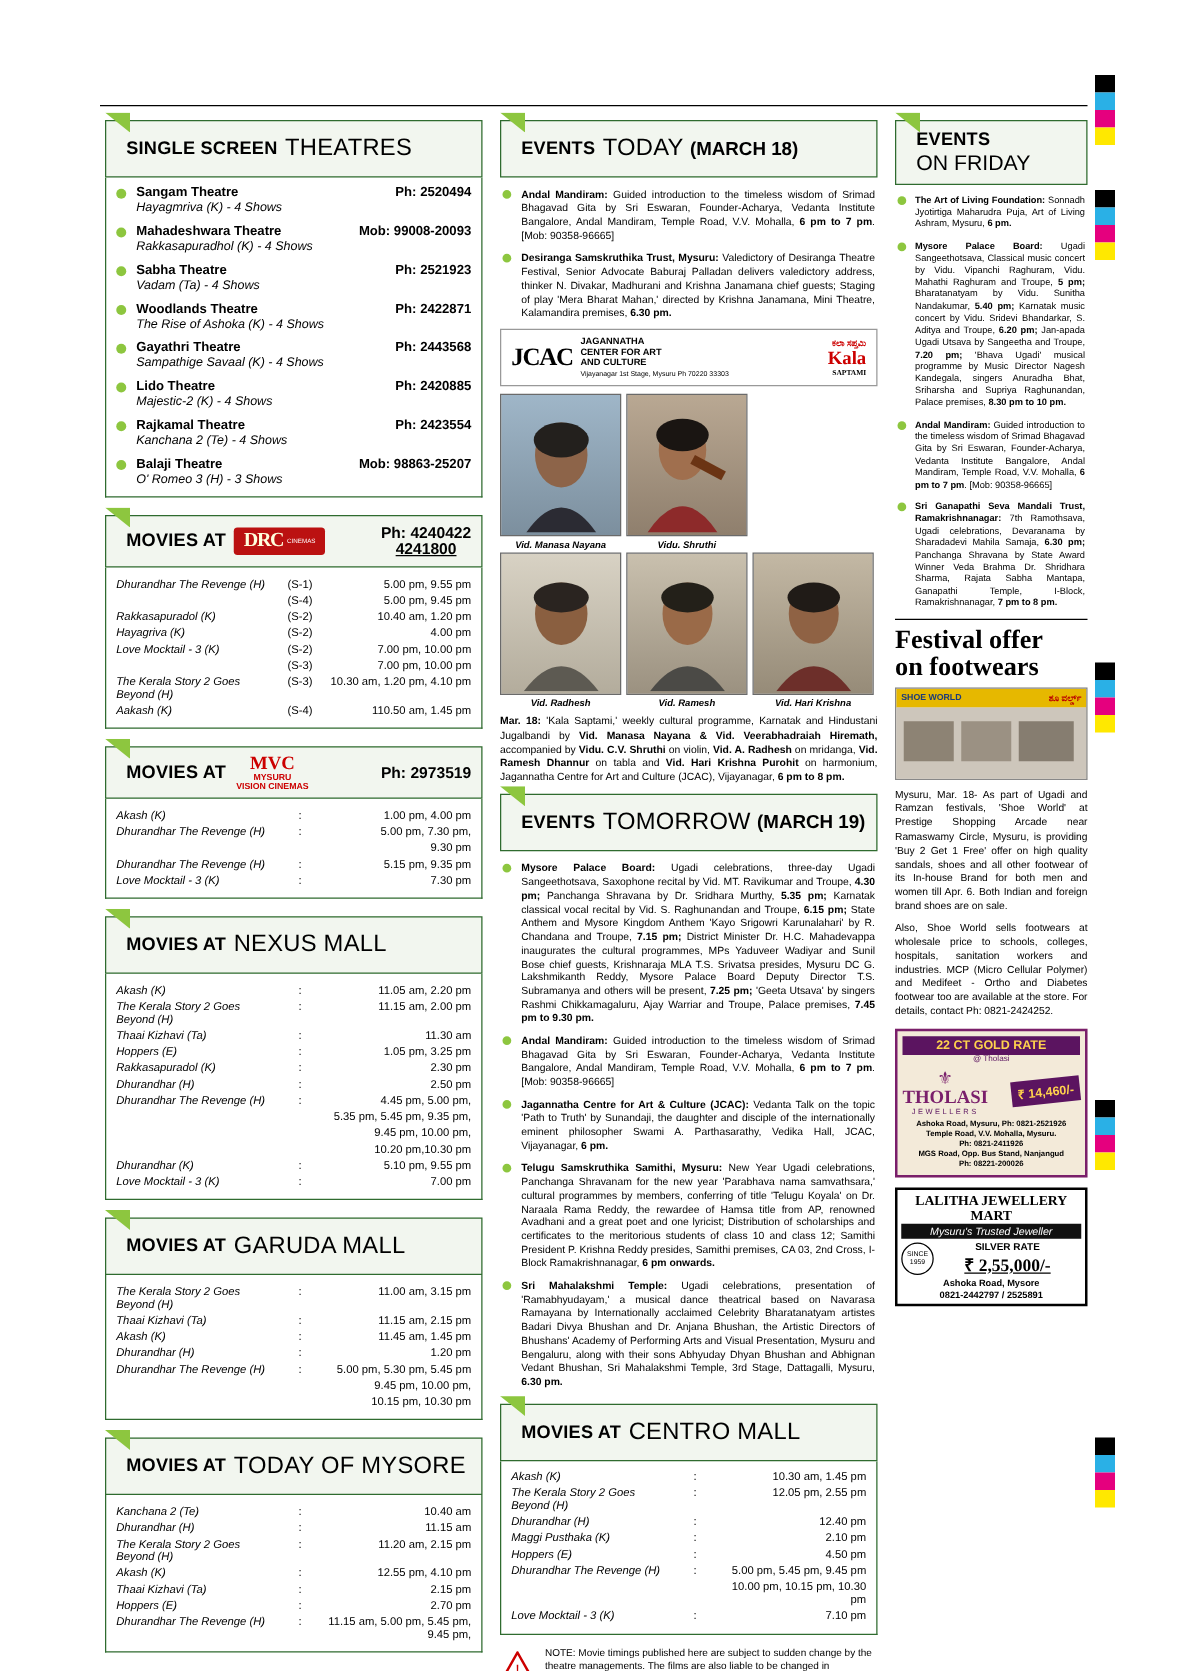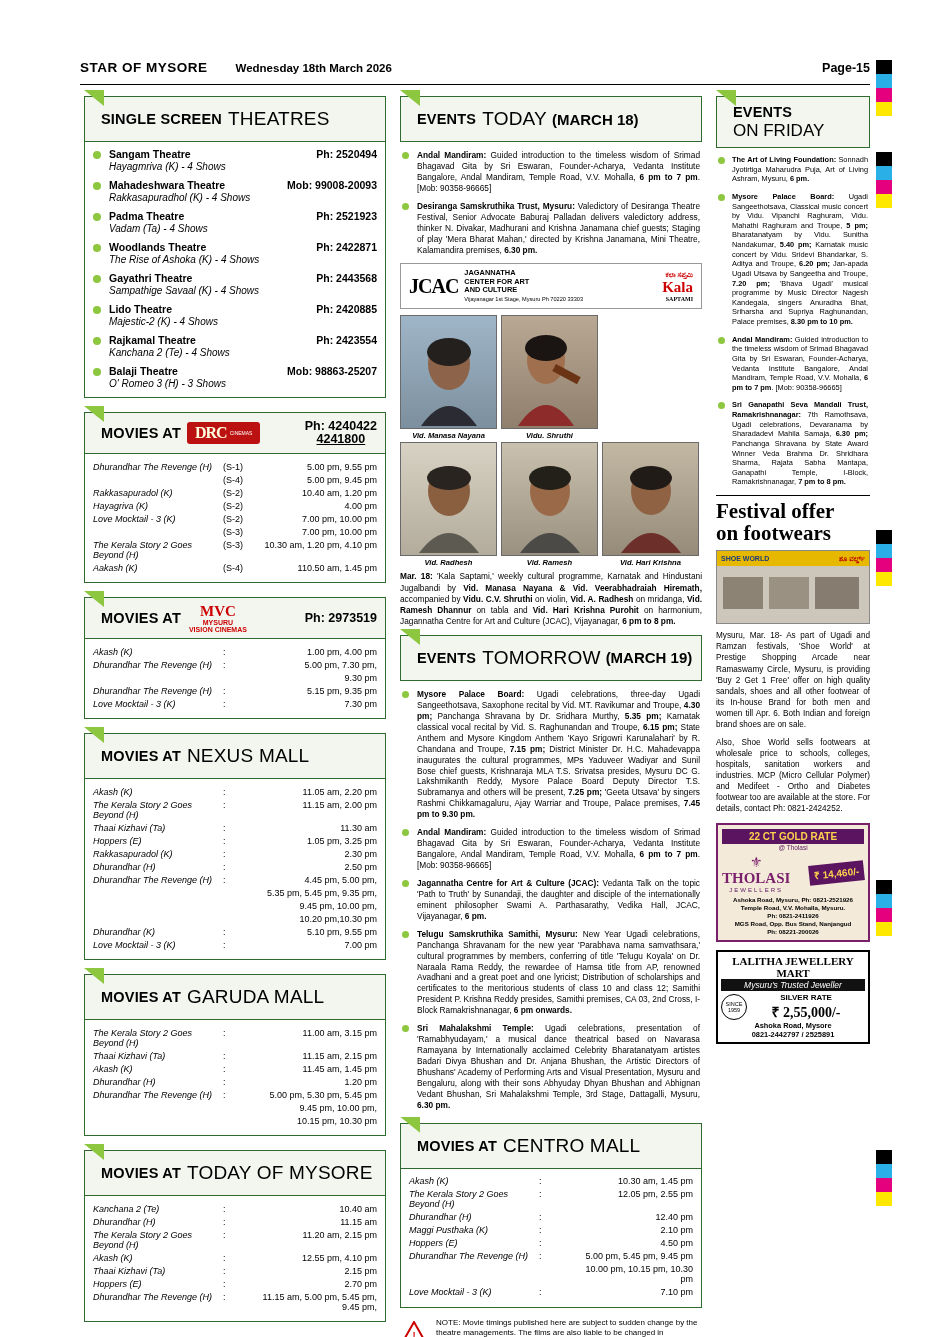--- a/index.html
+++ b/index.html
@@ -36,21 +36,21 @@
   
   ul.theatres{list-style:none;margin:0;padding:0;}
   ul.theatres li{margin:0 0 7px 0;padding-left:16px;position:relative;}
   .bullet{position:absolute;left:0;top:3px;width:8px;height:8px;border-radius:50%;background:#8dc63f;}
   .th-row{display:flex;justify-content:space-between;font-size:10.5px;font-weight:bold;}
   .th-sub{font-size:10px;font-style:italic;margin-top:1px;}
 
   
   table.mv{width:100%;border-collapse:collapse;font-size:9px;}
   table.mv td{vertical-align:top;padding:1.5px 0;font-style:italic;}
-  table.mv td.c2{width:34px;font-style:normal;}
+  table.mv td.c2{width:34px;text-align:center;font-style:normal;}
   table.mv td.c3{width:120px;font-style:normal;text-align:right;}
 
   
   .ev-item{position:relative;padding-left:15px;margin-bottom:7px;font-size:8.3px;line-height:1.32;text-align:justify;}
   .ev-item .bullet{top:2px;width:7px;height:7px;}
   .ev-item b{font-weight:bold;}
 
   
   .jcac{border:1px solid #999;height:46px;display:flex;align-items:center;padding:0 8px;box-sizing:border-box;justify-content:space-between;margin:6px 0 6px 0;}
   .jcac-logo{font-size:20px;font-weight:bold;letter-spacing:-1px;font-family:"Liberation Serif",serif;}
@@ -74,39 +74,32 @@
   .shoe{border:1px solid #888;height:72px;background:#e8e4dc;position:relative;overflow:hidden;margin-bottom:6px;}
   .r-body{font-size:8.2px;line-height:1.36;text-align:justify;}
   .gold{border:2px solid #7a1f6b;background:#f3ead9;padding:4px;box-sizing:border-box;margin-top:8px;}
   .gold-h{background:#5b1460;color:#ffd24d;font-size:10px;font-weight:bold;text-align:center;padding:2px 0;}
   .gold-sub{font-size:6.5px;text-align:center;color:#5b1460;}
   .thol{font-family:"Liberation Serif",serif;font-size:15px;font-weight:bold;color:#7a1f6b;text-align:center;}
   .gold-addr{font-size:6.2px;text-align:center;line-height:1.3;font-weight:bold;margin-top:3px;}
   .lal{border:2px solid #000;margin-top:8px;padding:3px;box-sizing:border-box;text-align:center;}
   .lal-h{font-family:"Liberation Serif",serif;font-size:11px;font-weight:bold;}
   .lal-s{font-size:7px;font-style:italic;}
-  .lal-p{font-family:"Liberation Serif",serif;font-size:14px;font-weight:bold;}
+  .lal-p{font-family:"Liberation Serif",serif;font-size:14px;font-weight:bold;text-decoration:underline;}
   .lal-a{font-size:7.4px;font-weight:bold;}
 
   .note{display:flex;align-items:center;gap:8px;margin-top:10px;font-size:8px;line-height:1.3;}
   .warn{width:28px;height:25px;flex:0 0 28px;position:relative;}
   .warn svg{width:28px;height:25px;}
 </style>
 </head>
 <body>
 
 <div class="page">
 
-  <div class="masthead">
-    <div style="display:flex;align-items:baseline;">
-      <span class="mast-left">STAR OF MYSORE</span>
-      <span class="mast-date">Wednesday 18th March 2026</span>
-    </div>
-    <span class="mast-right">Page-15</span>
-  </div>
   <div class="mast-rule"></div>
 
   <div class="colorbar" style="left:876px;top:60px;">
     <div style="background:#000;"></div>
       <div style="background:#2ab0e6;"></div>
       <div style="background:#e5007e;"></div>
       <div style="background:#ffe800;"></div>
   </div>
   <div class="colorbar" style="left:876px;top:152px;">
     <div style="background:#000;"></div>
@@ -155,21 +148,21 @@
               <span class="bullet"></span>
             <div class="th-row">
                 <span>Mahadeshwara Theatre</span>
                 <span>Mob: 99008-20093</span>
               </div>
             <div class="th-sub">Rakkasapuradhol (K) - 4 Shows</div>
             </li>
           <li>
               <span class="bullet"></span>
             <div class="th-row">
-                <span>Padma Theatre</span>
+                <span>Sabha Theatre</span>
                 <span>Ph: 2521923</span>
               </div>
             <div class="th-sub">Vadam  (Ta) - 4 Shows</div>
             </li>
           <li>
               <span class="bullet"></span>
             <div class="th-row">
                 <span>Woodlands Theatre</span>
                 <span>Ph: 2422871</span>
               </div>

